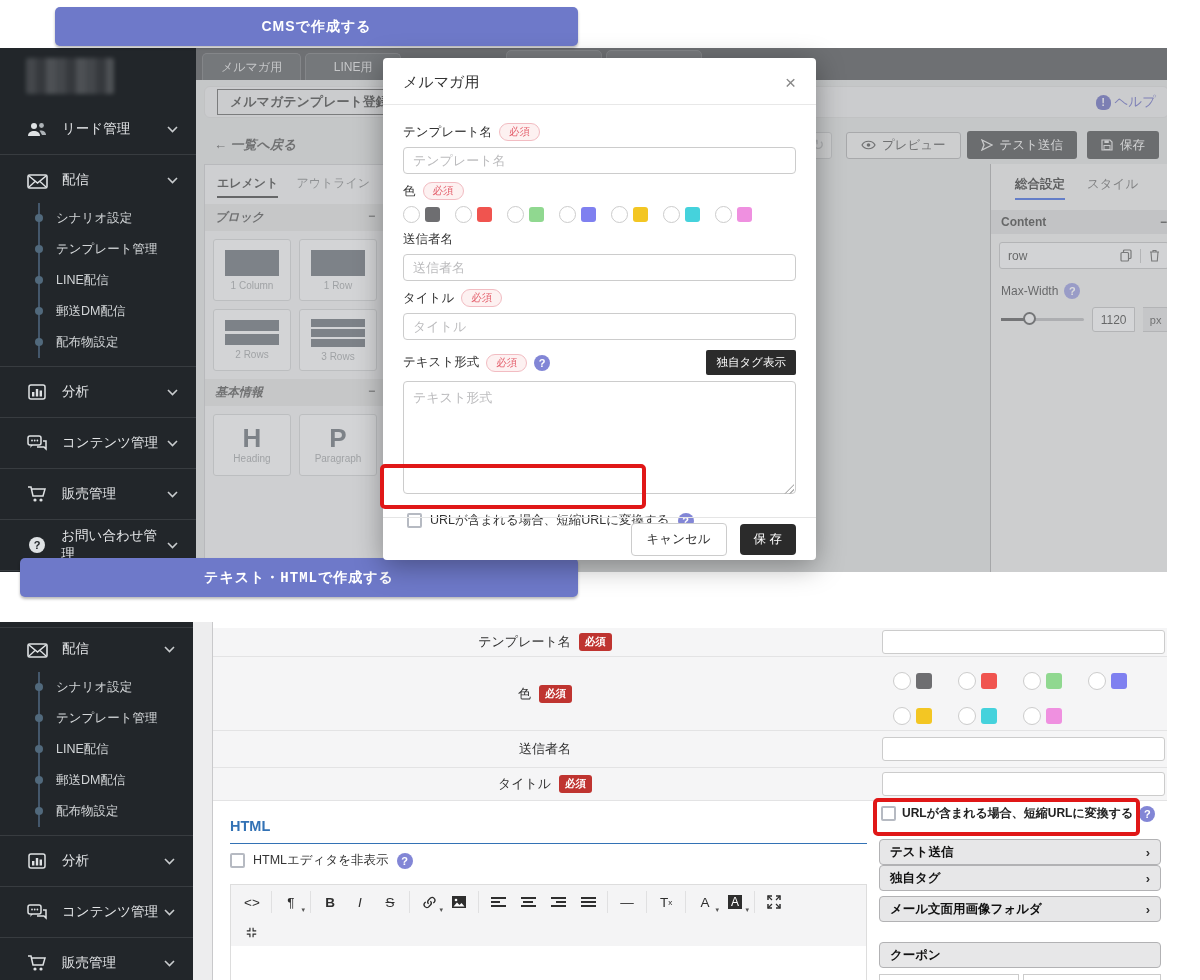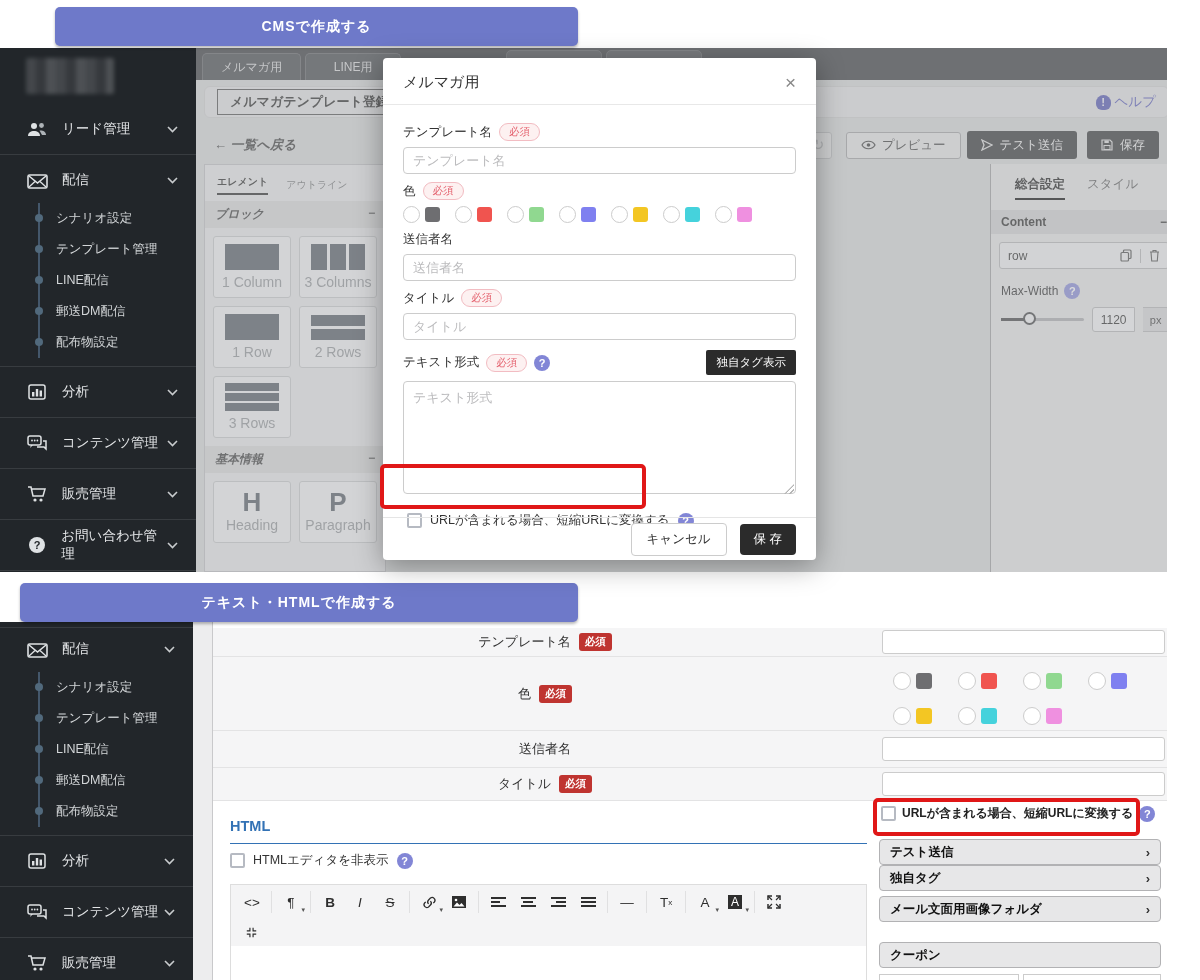--- a/index.html
+++ b/index.html
@@ -4,21 +4,21 @@
 <style>
   * { margin:0; padding:0; box-sizing:border-box; }
   html,body { width:1200px; background:#fff; font-family:"Liberation Sans","DejaVu Sans",sans-serif; }
   .page { position:relative; width:1167px; height:980px; background:#fff; overflow:hidden; }
 
   
   .banner { position:absolute; height:39px; background:#6e79c9; border-radius:5px;
             color:#fff; font-size:14px; font-weight:bold; display:flex; align-items:center; justify-content:center;
             box-shadow:0 2px 3px rgba(0,0,0,.28); z-index:6; letter-spacing:1px;}
   .banner-top { left:55px; top:7px; width:523px; }
-  .banner-bottom { left:20px; top:583px; width:558px; }
+  .banner-bottom { left:20px; top:558px; width:558px;font-family:Liberation Mono, monospace; }
 
   
   .app { position:absolute; left:0; background:#fff; }
   .app-top { top:48px; width:1200px; height:524px; }
   .app-bottom { top:622px; width:1200px; height:358px; }
 
   
   .sidebar { position:absolute; left:0; top:0; bottom:0; background:#22262a; overflow:hidden; }
   .sidebar-top { width:196px; }
   .sidebar-bottom { width:193px; }
@@ -58,36 +58,36 @@
   .et-right { margin-left:auto; display:flex; align-items:center; gap:6px; }
   .sq-btn { width:28px; height:27px; background:#e6e6e7; border:1px solid #9fa0a2; border-radius:3px; display:flex; align-items:center; justify-content:center; font-size:15px; color:#333; }
   .sq-btn.disabled { color:#aaabad; border-color:#b9babc; }
   .preview-btn { height:27px; background:#e6e6e7; border:1px solid #9fa0a2; border-radius:3px; padding:0 14px; font-size:12.5px; color:#333;
                  display:flex; align-items:center; gap:6px; margin-left:8px; }
   .dark-btn { height:28px; background:#2b2c2e; color:#eee; border-radius:3px; padding:0 14px; font-size:12.5px; display:flex; align-items:center; gap:7px; }
   .dark-btn.save-btn { margin-left:4px; }
 
   
   .panel-left { position:absolute; left:8px; top:116px; width:182px; height:408px; background:#e9e9ea; border:1px solid #bebfc1; overflow:hidden; }
-  .pl-tabs { display:flex; gap:18px; padding:10px 12px 6px; font-size:10px; color:#6f7174;align-items:center; }
+  .pl-tabs { display:flex; gap:18px; padding:10px 12px 6px; font-size:12px; color:#6f7174; }
   .pl-tabs .on { color:#222; font-weight:bold; border-bottom:2px solid #222; padding-bottom:4px; }
   .sec-head { background:#d8d8d9; padding:5px 10px; font-size:12px; font-weight:bold; color:#333; display:flex;font-style:italic; }
   .sec-head .minus { margin-left:auto; color:#555; }
   .cards { display:grid; grid-template-columns:1fr 1fr; gap:8px; padding:8px; }
   .card { background:#f2f2f3; border:1px solid #c6c7c9; border-radius:3px; height:62px; display:flex; flex-direction:column; align-items:center; justify-content:center; gap:4px; }
-  .card .lbl { font-size:14px; color:#8f9296; }
+  .card .lbl { font-size:10px; color:#8f9296; }
   .shape-row { display:flex; gap:3px; }
   .shp { background:#4e555e; }
   .card .big { font-size:26px; font-weight:bold; color:#4e555e; line-height:22px; }
   .cards.partial { height:14px; overflow:hidden; padding-bottom:0; }
 
   
   .panel-right { position:absolute; left:794px; top:116px; width:187px; height:408px; background:#e6e6e7; border-left:1px solid #9b9c9e; }
   .pr-tabs { display:flex; gap:22px; padding:12px 0 6px 24px; font-size:12.5px; color:#555; }
-  .pr-tabs .on { color:#111; font-weight:bold; border-bottom:2px solid #000000; padding-bottom:5px; }
+  .pr-tabs .on { color:#111; font-weight:bold; border-bottom:2px solid #1d4ed8; padding-bottom:5px; }
   .pr-sec { background:#d2d2d3; padding:5px 10px; font-size:12px; font-weight:bold; color:#222; display:flex; margin-top:4px;text-align:center; }
   .row-box { margin:8px; background:#f0f0f1; border:1px solid #b4b5b7; border-radius:3px; height:27px; display:flex; align-items:center; padding:0 8px; font-size:12px; color:#222; }
   .row-box .icons { margin-left:auto; display:flex; align-items:center; gap:8px; color:#444; }
   .row-box .vsep { width:1px; height:14px; background:#b4b5b7; }
   .mw-label { display:flex; align-items:center; gap:6px; font-size:12px; color:#222; padding:6px 10px 4px; }
   .qmark { width:16px; height:16px; border-radius:50%; background:#8286d6; color:#fff; font-size:11px; font-weight:bold; display:flex; align-items:center; justify-content:center; flex:0 0 auto; }
   .slider-row { display:flex; align-items:center; padding:4px 8px 0 10px; gap:8px; }
   .track { position:relative; width:84px; height:3px; background:#a9aaac; border-radius:2px; }
   .track .fill { position:absolute; left:0; top:0; height:3px; width:26px; background:#3c3d3f; }
   .knob { position:absolute; left:22px; top:-6px; width:13px; height:13px; border-radius:50%; background:#f2f2f3; border:2px solid #3c3d3f; }
@@ -346,28 +346,20 @@
         </div>
         <div class="cards">
           <div class="card">
             <div class="shape-row">
                 <div class="shp" style="width:54px;height:26px"></div>
               </div>
             <div class="lbl">1 Column</div>
           </div>
           <div class="card">
             <div class="shape-row">
-                <div class="shp" style="width:16px;height:26px"></div>
-                <div class="shp" style="width:16px;height:26px"></div>
-                <div class="shp" style="width:16px;height:26px"></div>
-              </div>
-            <div class="lbl">3 Columns</div>
-          </div>
-          <div class="card">
-            <div class="shape-row">
                 <div class="shp" style="width:54px;height:26px"></div>
               </div>
             <div class="lbl">1 Row</div>
           </div>
           <div class="card">
             <div style="display:flex;flex-direction:column;gap:3px">
                 <div class="shp" style="width:54px;height:11px"></div>
                 <div class="shp" style="width:54px;height:11px"></div>
               </div>
             <div class="lbl">2 Rows</div>

